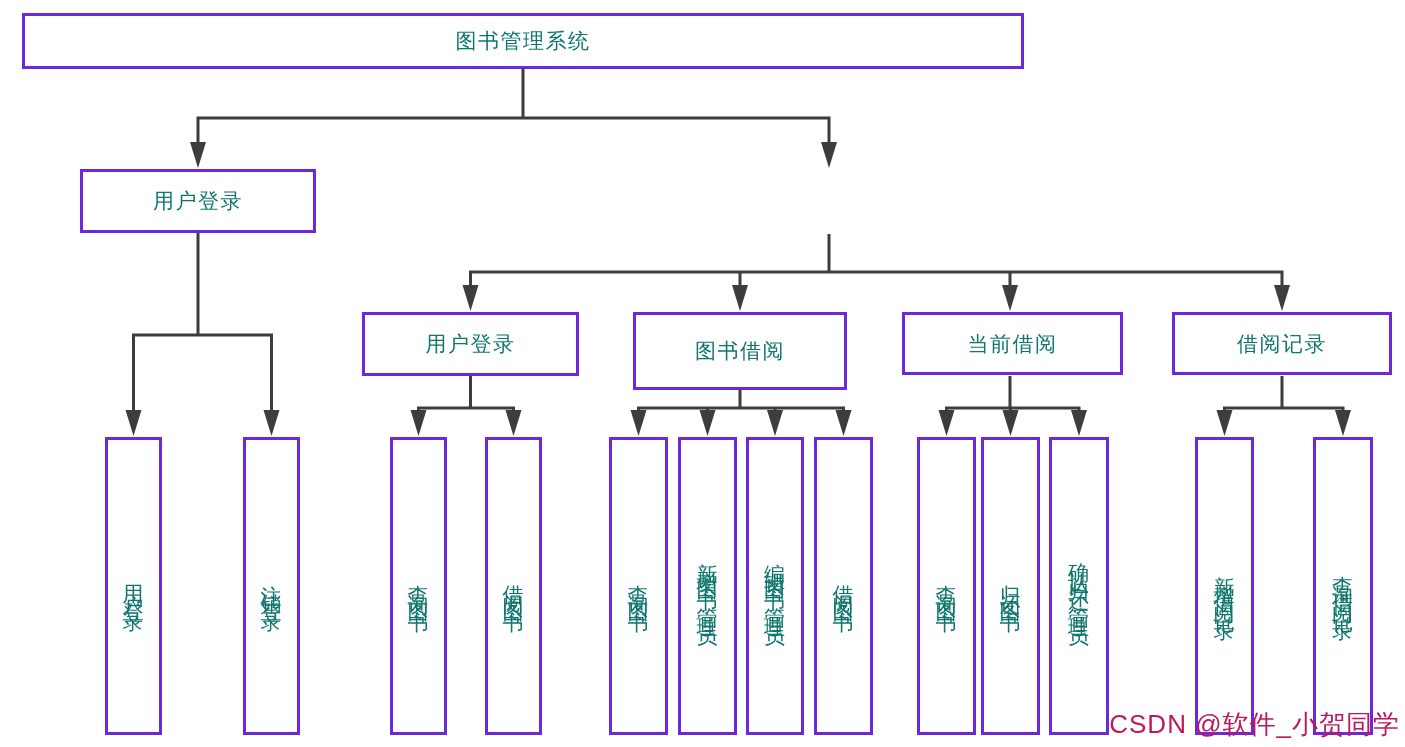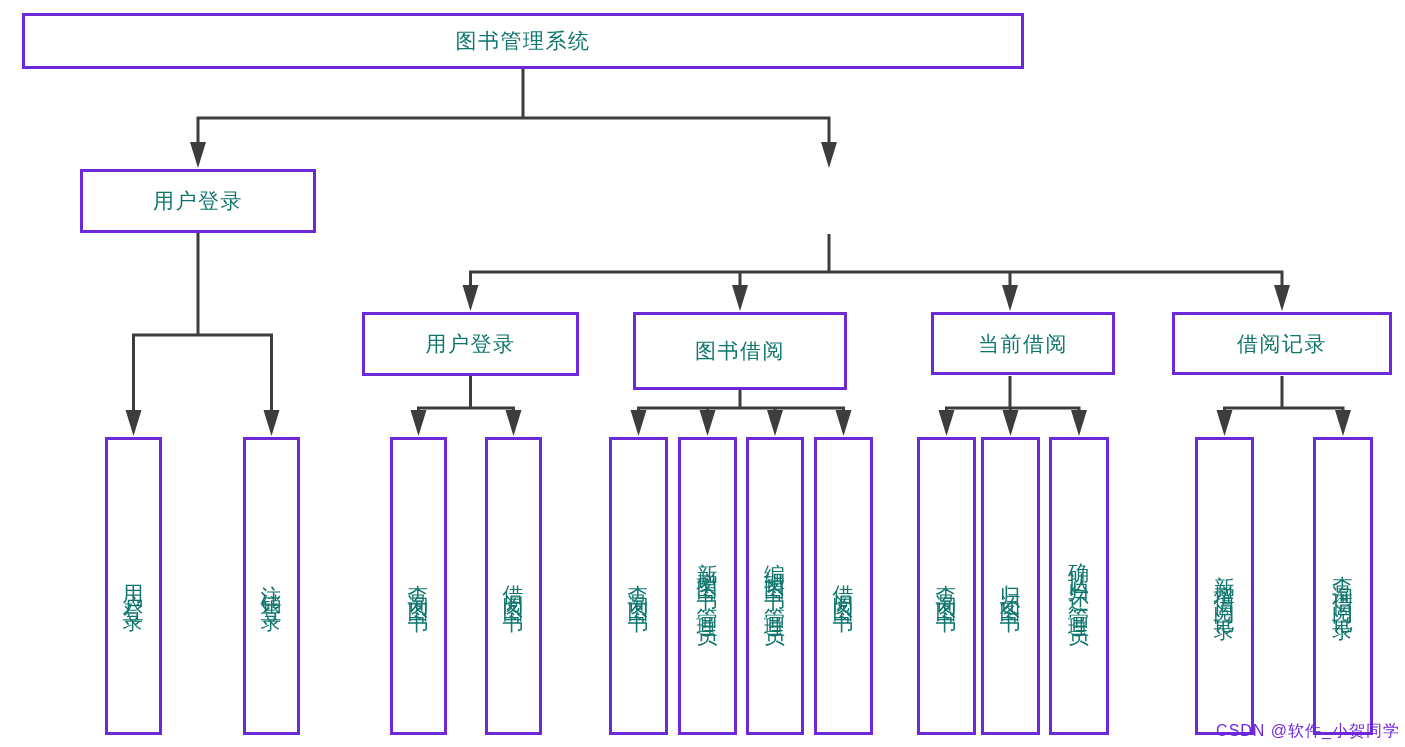--- a/index.html
+++ b/index.html
@@ -28,22 +28,22 @@
     writing-mode:vertical-rl;
     text-orientation:mixed;
     font-size:21px;
     line-height:1;
     letter-spacing:9px;
     white-space:nowrap;
   }
   .watermark{
     position:absolute;
     right:5px;bottom:5px;
-    font-size:16px;
-    color:#6d28d9;
+    font-size:26px;
+    color:#be185d;
     letter-spacing:1px;
     white-space:nowrap;
     z-index:5;
   }
 </style>
 </head>
 <body>
 
 <div class="canvas">
 
@@ -101,21 +101,21 @@
   <div class="box h" style="left:80px;top:169px;width:236px;height:64px;">
     <span class="label">用户登录</span>
   </div>
 
   <div class="box h" style="left:362px;top:312px;width:217px;height:64px;">
     <span class="label">用户登录</span>
   </div>
   <div class="box h" style="left:633px;top:312px;width:214px;height:78px;">
     <span class="label">图书借阅</span>
   </div>
-  <div class="box h" style="left:902px;top:312px;width:184px;height:63px;margin-left:29px;">
+  <div class="box h" style="left:902px;top:312px;width:221px;height:63px;">
     <span class="label">当前借阅</span>
   </div>
   <div class="box h" style="left:1172px;top:312px;width:220px;height:63px;">
     <span class="label">借阅记录</span>
   </div>
 
   <div class="box v" style="left:105px;top:437px;width:57px;height:298px;">
     <span class="label">用户登录</span>
   </div>
   <div class="box v" style="left:243px;top:437px;width:57px;height:298px;">

